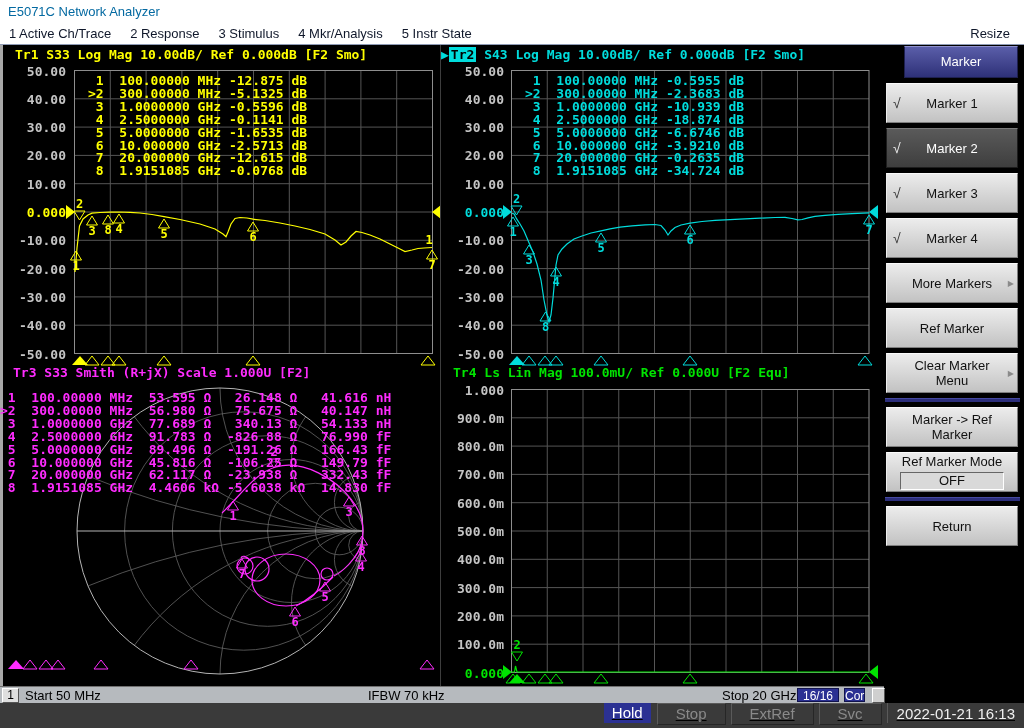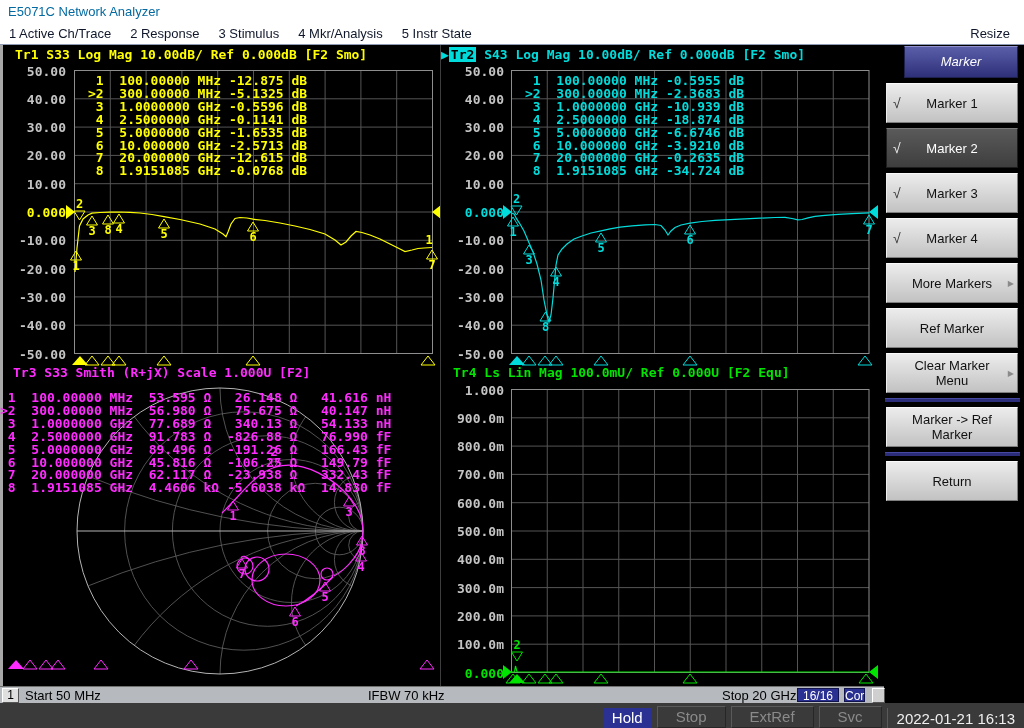--- a/index.html
+++ b/index.html
@@ -16,21 +16,21 @@
   .edge{position:absolute;left:0;top:0;width:3px;height:641px;background:#a8a8a8;}
   .vdiv{position:absolute;left:440px;top:0;width:1px;height:641px;background:#3d3d3d;}
   .ttl{position:absolute;font-family:"DejaVu Sans Mono",monospace;font-size:13px;font-weight:bold;white-space:pre;}
   .mtable{position:absolute;font-family:"DejaVu Sans Mono",monospace;font-size:13px;font-weight:bold;
           line-height:12.9px;white-space:pre;}
   .ylab{position:absolute;width:60px;text-align:right;font:bold 13px "DejaVu Sans Mono",monospace;color:#c4c4c4;}
   .tr2name{background:#00dcdc;color:#000;padding:0 2px;}
   .softkeys{position:absolute;left:884px;top:45px;width:140px;height:658px;background:#000;padding-top:1px;box-sizing:border-box;}
   .sk-header{margin:0 6px 0 20px;height:30px;background:linear-gradient(#5a5ea9,#2e3178);
              border:1px solid #1e2050;border-top-color:#8d90cc;color:#fff;font-size:13px;
-             text-align:center;line-height:30px;font-style:italic;}
+             text-align:center;line-height:30px;}
   .sk-btn{position:relative;margin:5px 6px 0 2px;height:40px;background:linear-gradient(#ececec,#c2c2c2);
           border:1px solid #7e7e7e;border-top-color:#fafafa;border-left-color:#eee;color:#111;
           font-size:13px;display:flex;flex-direction:column;align-items:center;justify-content:center;
           text-align:center;line-height:15px;padding:0 13px;box-sizing:border-box;cursor:default;}
   .sk-btn.sel{background:linear-gradient(#5a5a5a,#3e3e3e);color:#fff;border-color:#1d1d1d;border-top-color:#7a7a7a;}
   .sk-check{position:absolute;left:6px;top:50%;transform:translateY(-50%);font-size:14px;color:#333;}
   .sel .sk-check{color:#eee;}
   .sk-arrow{position:absolute;right:3px;top:50%;transform:translateY(-50%);font-size:8px;color:#8a8a8a;}
   .sk-sep{margin:5px 4px 0 1px;height:3px;background:#2b2d7a;border-top:1px solid #4649a0;}
   .sk-val{display:block;margin-top:3px;width:102px;height:16px;line-height:16px;background:#d9d9d9;
@@ -40,21 +40,21 @@
   .sb-text{position:absolute;top:1px;}
   .chbox{position:absolute;left:2px;top:1px;width:15px;height:13px;background:#dfdfdf;
          border:1px solid;border-color:#fff #555 #555 #fff;font-size:12px;text-align:center;line-height:13px;}
   .start{left:25px;} .ifbw{left:368px;} .stop{left:722px;}
   .navybox{position:absolute;top:1px;height:14px;background:#2b3193;color:#fff;font-size:12px;
            text-align:center;line-height:14px;border:1px solid #11134d;box-sizing:border-box;}
   .npts{left:797px;width:42px;} .cor{left:844px;width:21px;}
   .okbox{position:absolute;left:872px;top:1px;width:11px;height:13px;background:#cfcfcf;
          border:1px solid;border-color:#fff #555 #555 #fff;}
   .instrbar{position:absolute;left:0;top:703px;width:1024px;height:25px;background:#3a3a3a;
-            display:flex;justify-content:flex-end;align-items:flex-end;}
+            display:flex;justify-content:flex-end;align-items:flex-start;text-decoration:underline;}
   .ib-hold{background:#2b3193;color:#fff;font-size:15px;height:20px;line-height:20px;padding:0 8px;margin-right:6px;}
   .ib-off{color:#8a8a8a;font-size:15px;height:20px;line-height:20px;padding:0 18px;margin-right:5px;
           border:1px solid;border-color:#5a5a5a #262626 #262626 #5a5a5a;}
   .ib-date{color:#efefef;font-size:15px;height:20px;line-height:21px;padding:0 7px 0 9px;margin-right:2px;
            border-left:1px solid #5a5a5a;}
 </style>
 </head>
 <body>
 
 <div class="titlebar">E5071C Network Analyzer</div>
@@ -343,20 +343,24 @@
         <span>Ref Marker</span>
       </div>
       <div class="sk-btn">
         <span>Clear Marker Menu</span>
         <span class="sk-arrow">▶</span>
       </div>
       <div class="sk-sep"></div>
       <div class="sk-btn">
         <span>Marker -&gt; Ref Marker</span>
       </div>
+      <div class="sk-btn">
+        <span>Ref Marker Mode</span>
+        <span class="sk-val">OFF</span>
+      </div>
       <div class="sk-sep"></div>
       <div class="sk-btn">
         <span>Return</span>
       </div>
     </div>
 </div>
 
 <div class="statusbar">
   <div class="chbox">1</div>
   <div class="sb-text start">Start 50 MHz</div>

